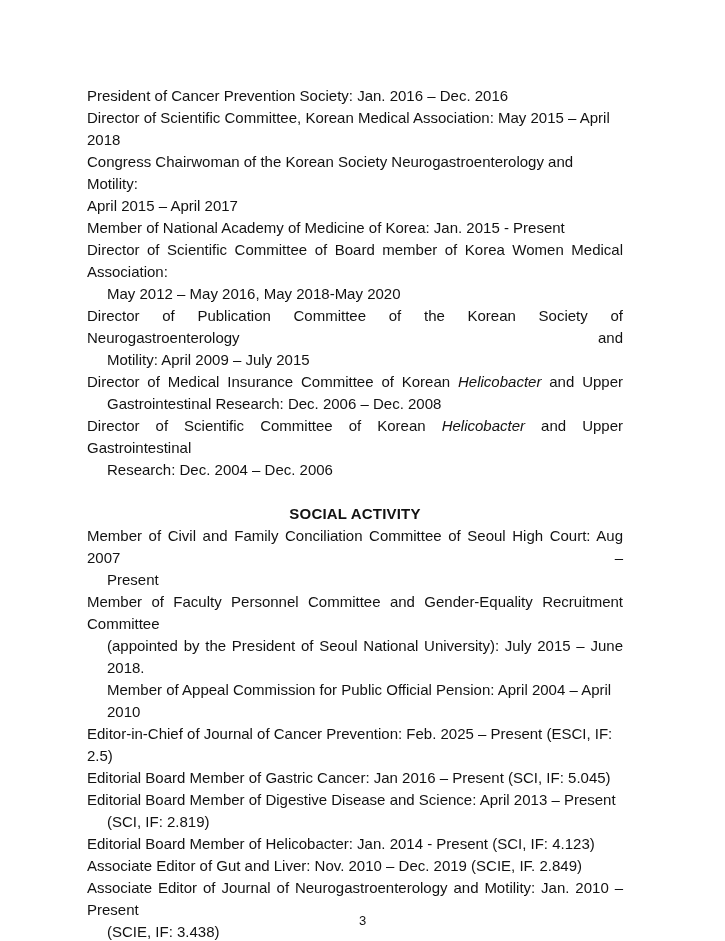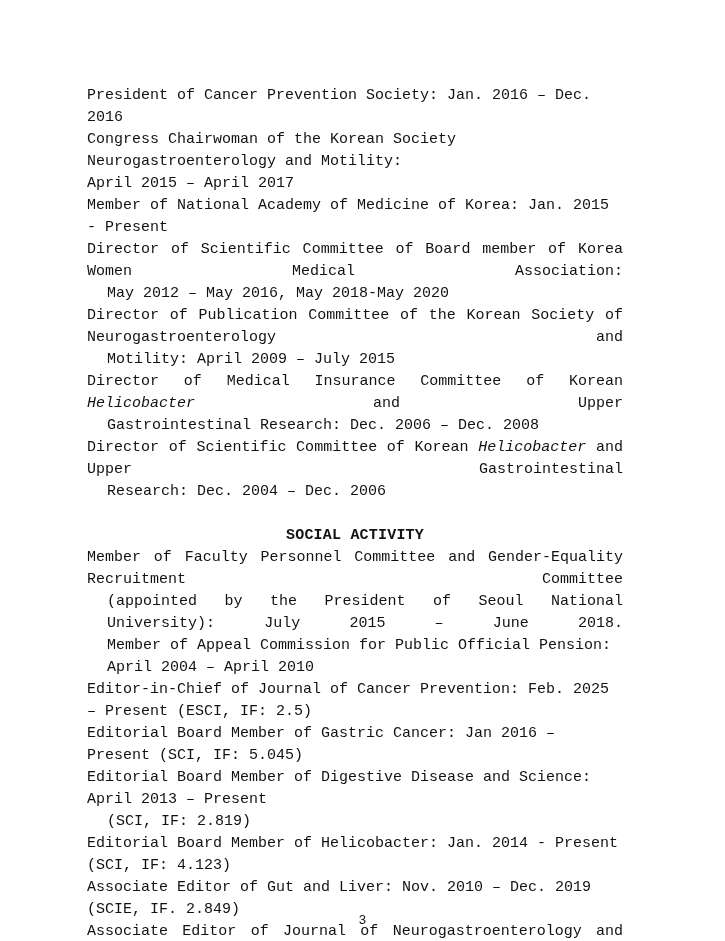--- a/index.html
+++ b/index.html
@@ -5,21 +5,21 @@
   html, body {
     margin: 0;
     padding: 0;
     background: #ffffff;
   }
   .page {
     position: relative;
     width: 725px;
     height: 941px;
     background: #ffffff;
-    font-family: Liberation Mono, monospace;
+    font-family: Liberation Sans, sans-serif;
     color: #121212;
     overflow: hidden;
   }
   .content {
     position: absolute;
     left: 87px;
     top: 85px;
     width: 536px;
   }
   .section-heading {
@@ -56,20 +56,23 @@
 </head>
 <body>
 
 <div class="page">
   <div class="content" id="doc-content">
       <div>
         <div>
           <div class="cv-line"><span class="">President of Cancer Prevention Society: Jan. 2016 – Dec. 2016</span></div>
         </div>
         <div>
+          <div class="cv-line"><span class="">Director of Scientific Committee, Korean Medical Association: May 2015 – April 2018</span></div>
+        </div>
+        <div>
           <div class="cv-line"><span class="">Congress Chairwoman of the Korean Society Neurogastroenterology and Motility:</span></div>
           <div class="cv-line tab"><span class="">April 2015 – April 2017</span></div>
         </div>
         <div>
           <div class="cv-line"><span class="">Member of National Academy of Medicine of Korea: Jan. 2015 - Present</span></div>
         </div>
         <div>
           <div class="cv-line stretch"><span class="">Director of Scientific Committee of Board member of Korea Women Medical Association:</span></div>
           <div class="cv-line hang"><span class="">May 2012 – May 2016, May 2018-May 2020</span></div>
         </div>
@@ -81,20 +84,24 @@
           <div class="cv-line stretch"><span class="">Director of Medical Insurance Committee of Korean </span><span class="it">Helicobacter</span><span class=""> and Upper</span></div>
           <div class="cv-line hang"><span class="">Gastrointestinal Research: Dec. 2006 – Dec. 2008</span></div>
         </div>
         <div>
           <div class="cv-line stretch"><span class="">Director of Scientific Committee of Korean </span><span class="it">Helicobacter</span><span class=""> and Upper Gastrointestinal</span></div>
           <div class="cv-line hang"><span class="">Research: Dec. 2004 – Dec. 2006</span></div>
         </div>
       </div>
       <div>
         <div class="section-heading">SOCIAL ACTIVITY</div>
+        <div>
+          <div class="cv-line stretch"><span class="">Member of Civil and Family Conciliation Committee of Seoul High Court: Aug 2007 –</span></div>
+          <div class="cv-line hang"><span class="">Present</span></div>
+        </div>
         <div>
           <div class="cv-line stretch"><span class="">Member of Faculty Personnel Committee and Gender-Equality Recruitment Committee</span></div>
           <div class="cv-line hang stretch"><span class="">(appointed by the President of Seoul National University): July 2015 – June 2018.</span></div>
           <div class="cv-line hang"><span class="">Member of Appeal Commission for Public Official Pension: April 2004 – April 2010</span></div>
         </div>
       </div>
       <div>
         <div>
           <div class="cv-line"><span class="">Editor-in-Chief of Journal of Cancer Prevention: Feb. 2025 – Present (ESCI, IF: 2.5)</span></div>
         </div>

